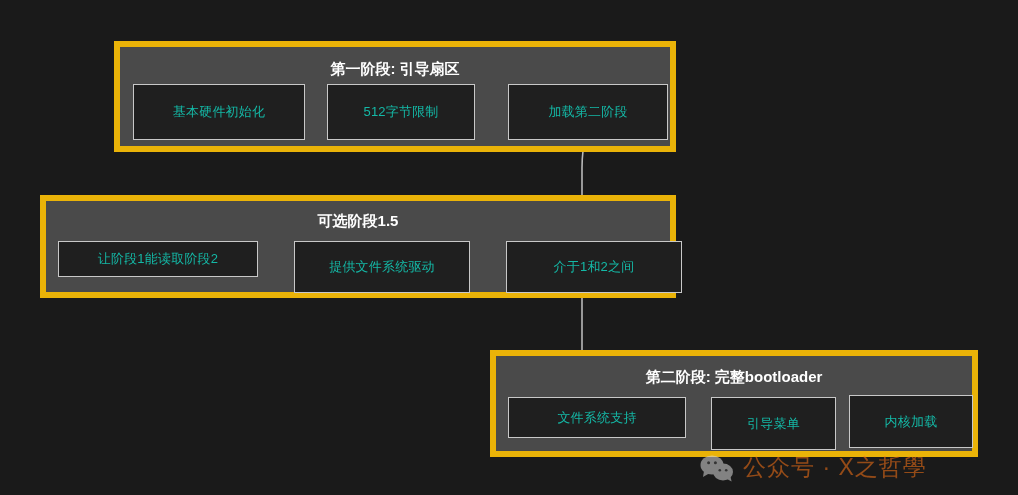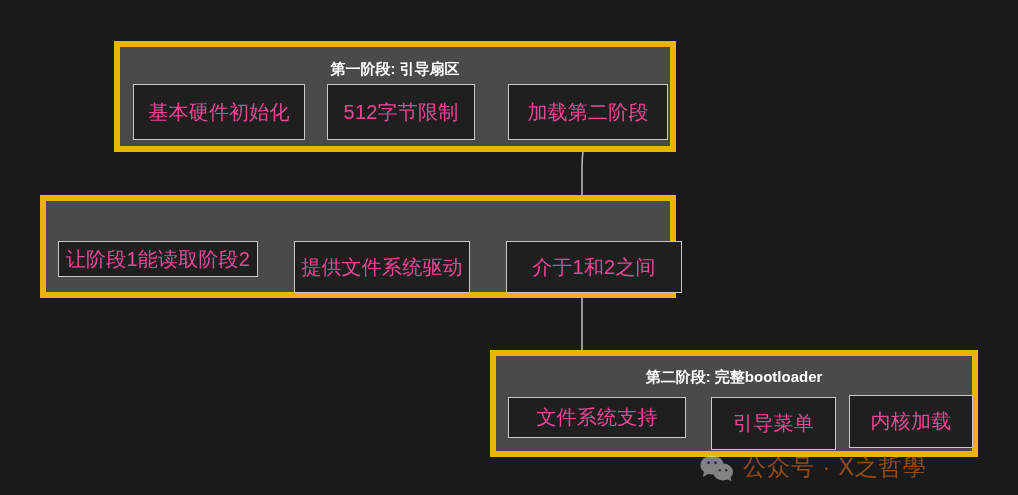--- a/index.html
+++ b/index.html
@@ -37,22 +37,22 @@
     white-space: nowrap;
   }
   .node {
     position: absolute;
     background: #1f1f1f;
     border: 1px solid #c8c8c8;
     box-sizing: border-box;
     display: flex;
     align-items: center;
     justify-content: center;
-    color: #ec4899;
-    font-size: 20px;
+    color: #14b8a6;
+    font-size: 13px;
     letter-spacing: 0.2px;
     white-space: nowrap;
   }
   #g1 { left: 114px; top: 41px; width: 562px; height: 111px; }
   #g1 .group-title { top: 13px; }
   #g1 .n0 { left: 13px;  top: 37px; width: 172px; height: 56px; }
   #g1 .n1 { left: 207px; top: 37px; width: 148px; height: 56px; }
   #g1 .n2 { left: 388px; top: 37px; width: 160px; height: 56px; }
 
   #g2 { left: 40px; top: 195px; width: 636px; height: 103px; }
@@ -108,20 +108,21 @@
   </svg>
 
   <div class="group" id="g1">
     <div class="group-title">第一阶段: 引导扇区</div>
     <div class="node n0">基本硬件初始化</div>
     <div class="node n1">512字节限制</div>
     <div class="node n2">加载第二阶段</div>
   </div>
 
   <div class="group" id="g2">
+    <div class="group-title">可选阶段1.5</div>
     <div class="node n0">让阶段1能读取阶段2</div>
     <div class="node n1">提供文件系统驱动</div>
     <div class="node n2">介于1和2之间</div>
   </div>
 
   <div class="group" id="g3">
     <div class="group-title">第二阶段: 完整bootloader</div>
     <div class="node n0">文件系统支持</div>
     <div class="node n1">引导菜单</div>
     <div class="node n2">内核加载</div>

